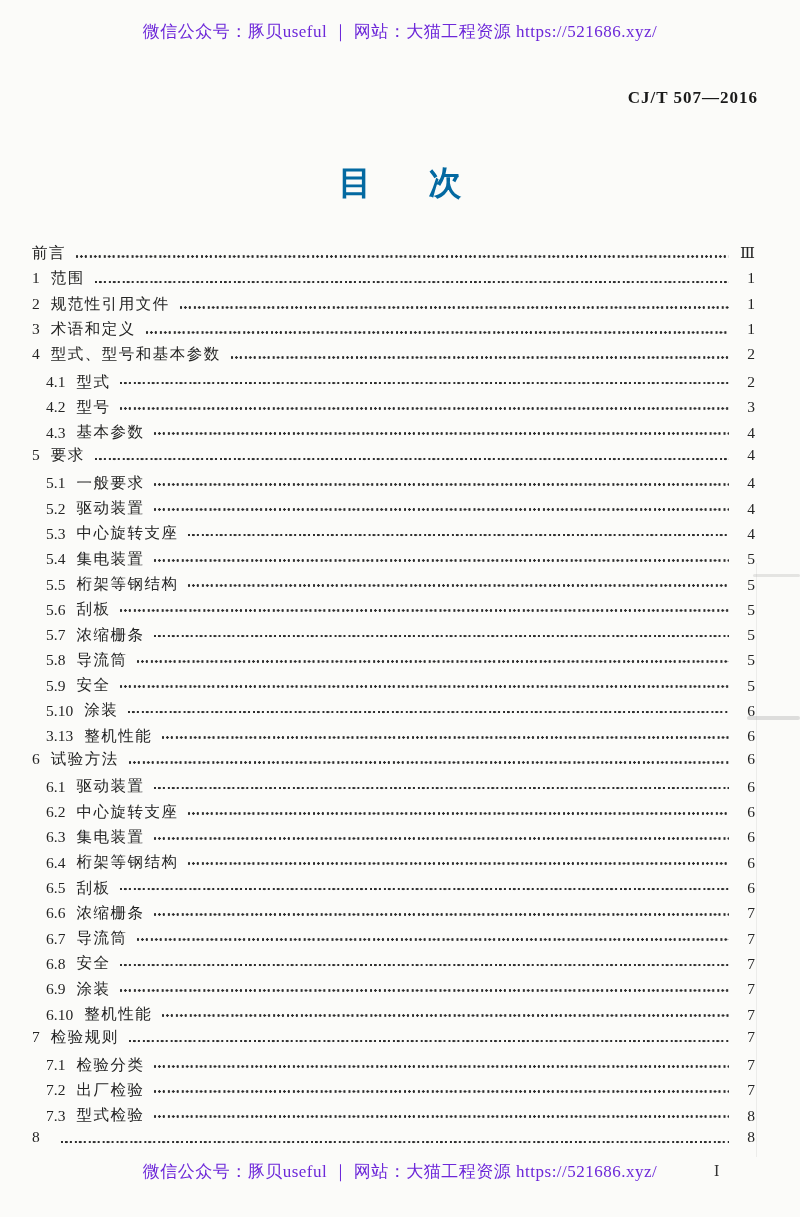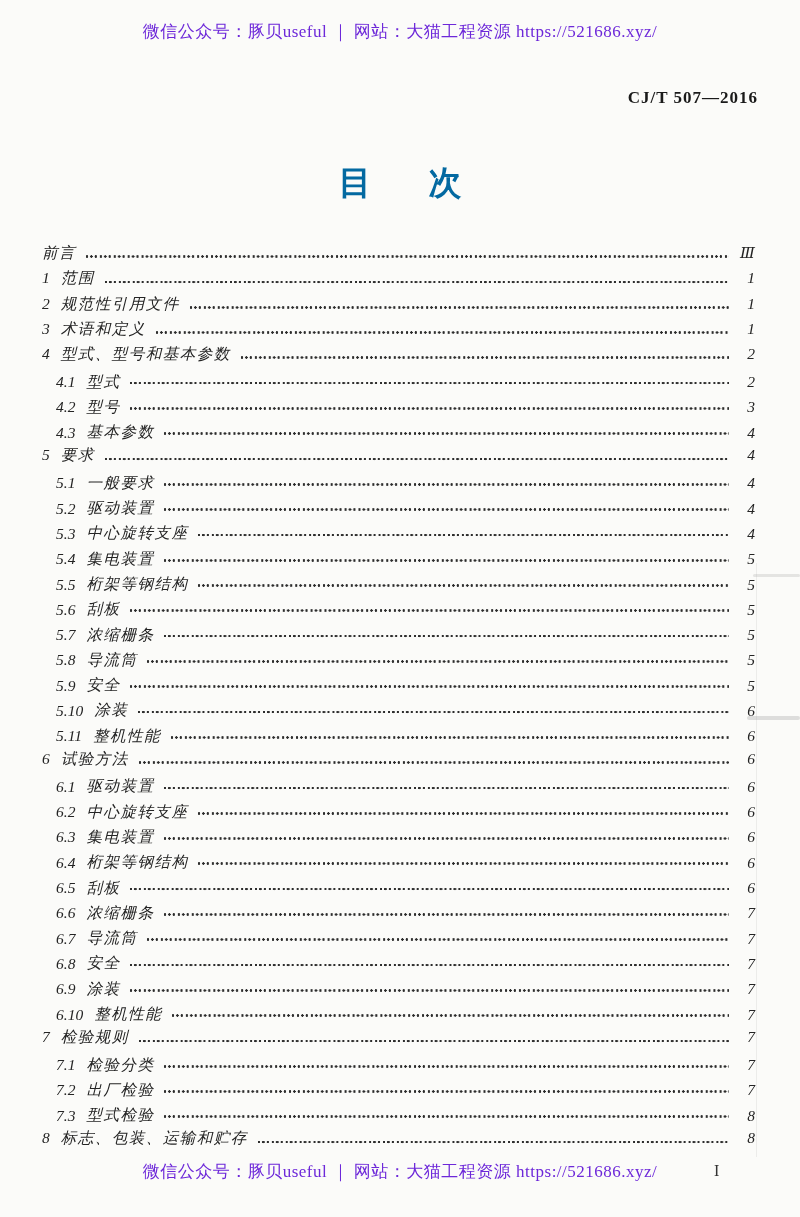--- a/index.html
+++ b/index.html
@@ -30,21 +30,21 @@
   .doc-title {
     position: absolute; top: 161px; left: 0; width: 100%;
     text-align: center;
     font-size: 33px; font-weight: 700;
     letter-spacing: 12px;
     padding-left: 12px;
     box-sizing: border-box;
     color: #0369a1;
   }
   .toc {
-    position: absolute; left: 42px; right: 45px; top: 243px; font-style: italic;
+    position: absolute; left: 32px; right: 45px; top: 243px;
   }
   .toc-row {
     display: flex;
     align-items: baseline;
     height: 25.3px;
     font-size: 15.5px;
     color: #242424;
     white-space: nowrap;
   }
   .toc-row.lv1 { padding-left: 14px; align-items: center; }
@@ -193,21 +193,21 @@
       <span class="leader"></span>
       <span class="pg">5</span>
     </div>
     <div class="toc-row lv1">
       <span class="num">5.10</span>
       <span class="label">涂装</span>
       <span class="leader"></span>
       <span class="pg">6</span>
     </div>
     <div class="toc-row lv1">
-      <span class="num">5.11</span>
+      <span class="num">3.13</span>
       <span class="label">整机性能</span>
       <span class="leader"></span>
       <span class="pg">6</span>
     </div>
     <div class="toc-row lv0">
       <span class="num">6</span>
       <span class="label">试验方法</span>
       <span class="leader"></span>
       <span class="pg">6</span>
     </div>
@@ -290,21 +290,20 @@
       <span class="pg">7</span>
     </div>
     <div class="toc-row lv1">
       <span class="num">7.3</span>
       <span class="label">型式检验</span>
       <span class="leader"></span>
       <span class="pg">8</span>
     </div>
     <div class="toc-row lv0">
       <span class="num">8</span>
-      <span class="label">标志、包装、运输和贮存</span>
       <span class="leader"></span>
       <span class="pg">8</span>
     </div>
   </div>
 
 <div class="watermark bottom">微信公众号：豚贝useful ｜ 网站：大猫工程资源 https://521686.xyz/</div>
 
 <div class="footer-page">I</div>
 
 <div class="vline-artifact"></div>

